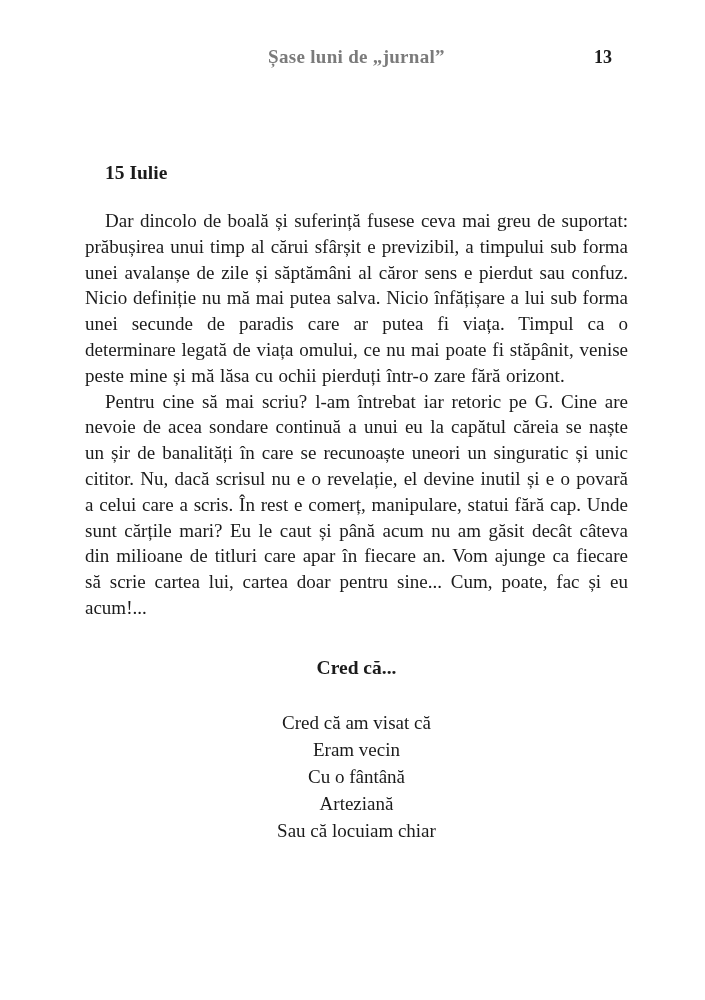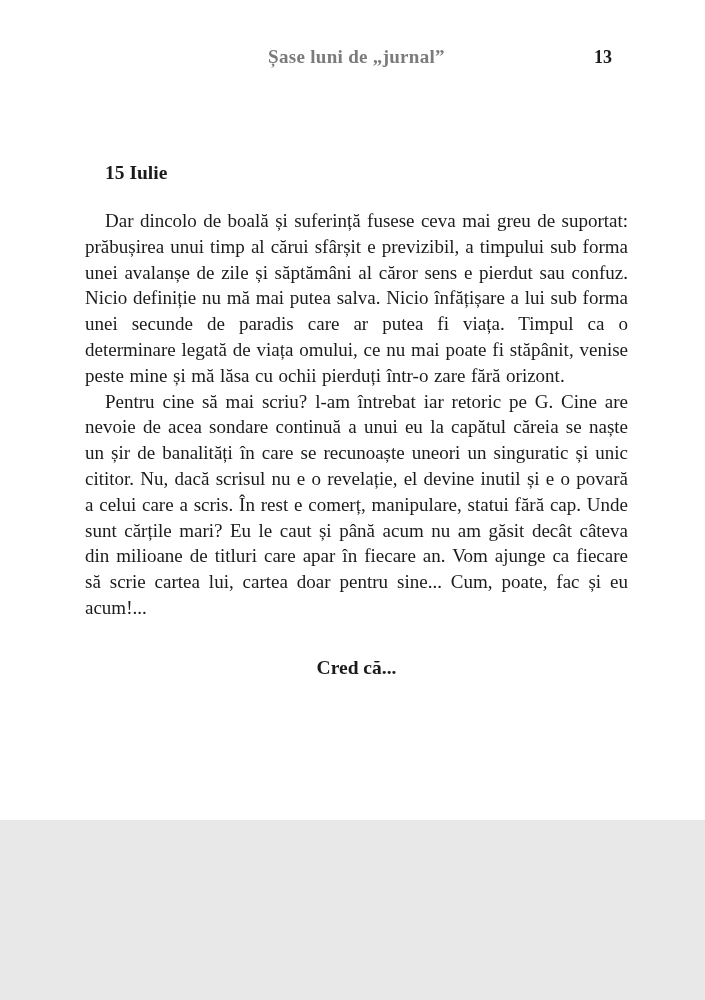--- a/index.html
+++ b/index.html
@@ -1,19 +1,19 @@
 <!DOCTYPE html>
 <html lang="ro"><head>
 <meta charset="utf-8">
 <style>
   html, body { margin: 0; padding: 0; background: #e8e8e8; }
   .page {
     position: relative;
     width: 705px;
-    height: 820px;
+    height: 1000px;
     background: #ffffff;
     font-family: "Liberation Serif", "DejaVu Serif", serif;
     color: #1b1b1b;
     overflow: hidden;
     margin: 0 auto;
   }
   .running-header {
     position: absolute;
     top: 46px;
     left: 85px;
@@ -87,16 +87,23 @@
 
 
     <h2 class="section-heading">15 Iulie</h2>
 
     <p class="body-para">Dar dincolo de boală și suferință fusese ceva mai greu de suportat: prăbușirea unui timp al cărui sfârșit e previzibil, a timpului sub forma unei avalanșe de zile și săptămâni al căror sens e pierdut sau confuz. Nicio definiție nu mă mai putea salva. Nicio înfățișare a lui sub forma unei secunde de paradis care ar putea fi viața. Timpul ca o determinare legată de viața omului, ce nu mai poate fi stăpânit, venise peste mine și mă lăsa cu ochii pierduți într-o zare fără orizont.</p>
 
     <p class="body-para">Pentru cine să mai scriu? l-am întrebat iar retoric pe G. Cine are nevoie de acea sondare continuă a unui eu la capătul căreia se naște un șir de banalități în care se recunoaște uneori un singuratic și unic cititor. Nu, dacă scrisul nu e o revelație, el devine inutil și e o povară a celui care a scris. În rest e comerț, manipulare, statui fără cap. Unde sunt cărțile mari? Eu le caut și până acum nu am găsit decât câteva din milioane de titluri care apar în fiecare an. Vom ajunge ca fiecare să scrie cartea lui, cartea doar pentru sine... Cum, poate, fac și eu acum!...</p>
 
     <h3 class="poem-title">Cred că...</h3>
 
+    <div class="poem">
+      <p class="poem-line">Cred că am visat că</p>
+      <p class="poem-line">Eram vecin</p>
+      <p class="poem-line">Cu o fântână</p>
+      <p class="poem-line">Arteziană</p>
+      <p class="poem-line">Sau că locuiam chiar</p>
+    </div>
 
   </div>
 
 </div>
 
 </body></html>

